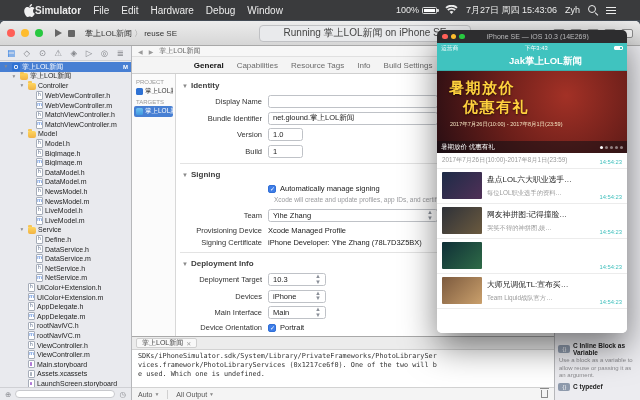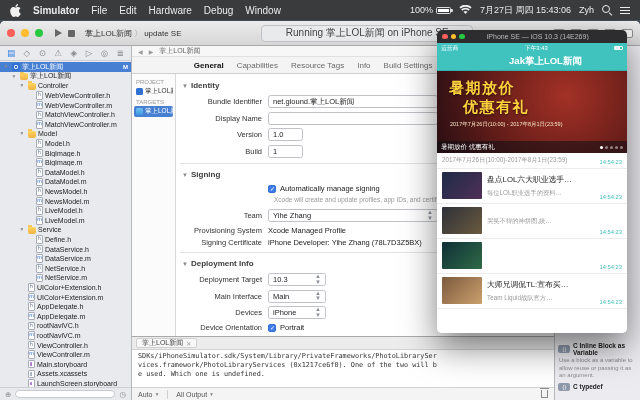--- a/index.html
+++ b/index.html
@@ -1,20 +1,20 @@
 <!DOCTYPE html>
 <html><head>
 <meta charset="utf-8">
 <style>
 *{margin:0;padding:0;box-sizing:border-box;}
 html,body{width:640px;height:400px;}
 body{position:relative;overflow:hidden;background:#4d5560;font-family:"Liberation Sans","DejaVu Sans",sans-serif;}
 
 
-.menubar{position:absolute;top:0;left:0;right:0;height:20px;background:#3a3b3d;display:flex;align-items:center;padding:0 10px;gap:12px;color:#ececec;font-size:10px;z-index:50;}
+.menubar{position:absolute;top:0;left:0;right:0;height:20px;background:#3a3b3d;display:flex;align-items:center;padding:0 24px;gap:0;color:#ececec;font-size:10px;z-index:50;}
 .apple-logo{width:11px;height:13px;display:inline-block;}
 .menus{display:flex;gap:12px;align-items:center;}
 .menu-item{white-space:nowrap;}
 .menu-item.active{font-weight:bold;}
 .mb-right{margin-left:auto;display:flex;align-items:center;gap:8px;font-size:9px;color:#ececec;}
 .batt{display:flex;align-items:center;gap:3px;}
 .batt-body{width:15px;height:7px;border:1px solid #ddd;border-radius:1.5px;position:relative;}
 .batt-body::before{content:"";position:absolute;inset:1px;background:#fff;}
 .batt-body::after{content:"";position:absolute;right:-3px;top:1.5px;width:2px;height:3px;background:#ddd;border-radius:0 1px 1px 0;}
 .wifi-svg{width:13px;height:10px;}
@@ -189,21 +189,21 @@
   </span>
 </div>
 
 <div class="xcode">
   <div class="titlebar">
     <span class="tl r"></span>
     <span class="tl y"></span>
     <span class="tl g"></span>
     <span class="play"></span>
     <span class="stopb"></span>
-    <span class="scheme"><span>掌上LOL新闻</span><span class="sep-gt">〉</span><span>update SE</span></span>
+    <span class="scheme"><span>掌上LOL新闻</span><span class="sep-gt">〉</span><span>reuse SE</span></span>
     <span class="status-box">
         <span>Running 掌上LOL新闻 on iPhone SE</span>
       </span>
     <span class="tb-icons">
       <span class="tb-ic"></span>
       <span class="tb-ic fill-right"></span>
       <span class="tb-ic fill-left"></span>
       <span class="tb-ic fill-bottom"></span>
       <span class="tb-ic"></span>
     </span>
@@ -496,26 +496,26 @@
             <div class="tg-item selected">
                 <span class="tg-ico app"></span>
                 <span>掌上LOL新闻</span>
               </div>
           </div>
 
           <div class="form">
 
             <div class="sec-head"><span class="tri">▼</span><span>Identity</span></div>
             <div class="frow">
+                <span class="flabel">Display Name</span>
+                <span class="fctl text"></span>
+              </div>
+            <div class="frow">
                 <span class="flabel">Bundle Identifier</span>
                 <span class="fctl text">net.glound.掌上LOL新闻</span>
-              </div>
-            <div class="frow">
-                <span class="flabel">Display Name</span>
-                <span class="fctl text"></span>
               </div>
             <div class="frow">
                 <span class="flabel">Version</span>
                 <span class="fctl small">1.0</span>
               </div>
             <div class="frow">
                 <span class="flabel">Build</span>
                 <span class="fctl small">1</span>
               </div>
             <div class="sepline"></div>
@@ -528,48 +528,48 @@
               </div>
             <div class="note">Xcode will create and update profiles, app IDs, and certificates.</div>
             <div class="frow">
                 <span class="flabel">Team</span>
                 <span class="fctl pop">
                   <span>Yihe Zhang</span>
                   <span class="pop-arrows">▲<br>▼</span>
                 </span>
               </div>
             <div class="frow">
-                <span class="flabel">Provisioning System</span>
+                <span class="flabel">Provisioning Device</span>
                 <span class="fstatic">Xcode Managed Profile</span>
               </div>
             <div class="frow">
                 <span class="flabel">Signing Certificate</span>
                 <span class="fstatic">iPhone Developer: Yihe Zhang (78L7D3Z5BX)</span>
               </div>
             <div class="sepline"></div>
 
             <div class="sec-head"><span class="tri">▼</span><span>Deployment Info</span></div>
             <div class="frow">
                 <span class="flabel">Deployment Target</span>
                 <span class="fctl pop small">
                   <span>10.3</span>
                   <span class="pop-arrows">▲<br>▼</span>
                 </span>
               </div>
             <div class="frow">
+                <span class="flabel">Devices</span>
+                <span class="fctl pop small">
+                  <span>iPhone</span>
+                  <span class="pop-arrows">▲<br>▼</span>
+                </span>
+              </div>
+            <div class="frow">
                 <span class="flabel">Main Interface</span>
                 <span class="fctl pop small">
                   <span>Main</span>
-                  <span class="pop-arrows">▲<br>▼</span>
-                </span>
-              </div>
-            <div class="frow">
-                <span class="flabel">Devices</span>
-                <span class="fctl pop small">
-                  <span>iPhone</span>
                   <span class="pop-arrows">▲<br>▼</span>
                 </span>
               </div>
             <div class="frow top">
               <span class="flabel">Device Orientation</span>
               <span>
 
                   <div class="orow checked">
                     <span class="cb"></span>
                     <span class="cb-label">Portrait</span>
@@ -680,20 +680,21 @@
         <span class="nr-body">
           <span class="nr-title">盘点LOL六大职业选手…</span>
           <span class="nr-sub">每位LOL职业选手的资料…</span>
         </span>
         <span class="nr-time">14:54:23</span>
       </div>
 
       <div class="news-row t-thumb img-montage">
         <span class="thumb"></span>
         <span class="nr-body">
+          <span class="nr-title">网友神拼图:记得撞脸…</span>
           <span class="nr-sub">哭笑不得的神拼图,娱…</span>
         </span>
         <span class="nr-time">14:54:23</span>
       </div>
 
       <div class="news-row t-thumb img-game">
         <span class="thumb"></span>
         <span class="nr-time">14:54:23</span>
       </div>
 

